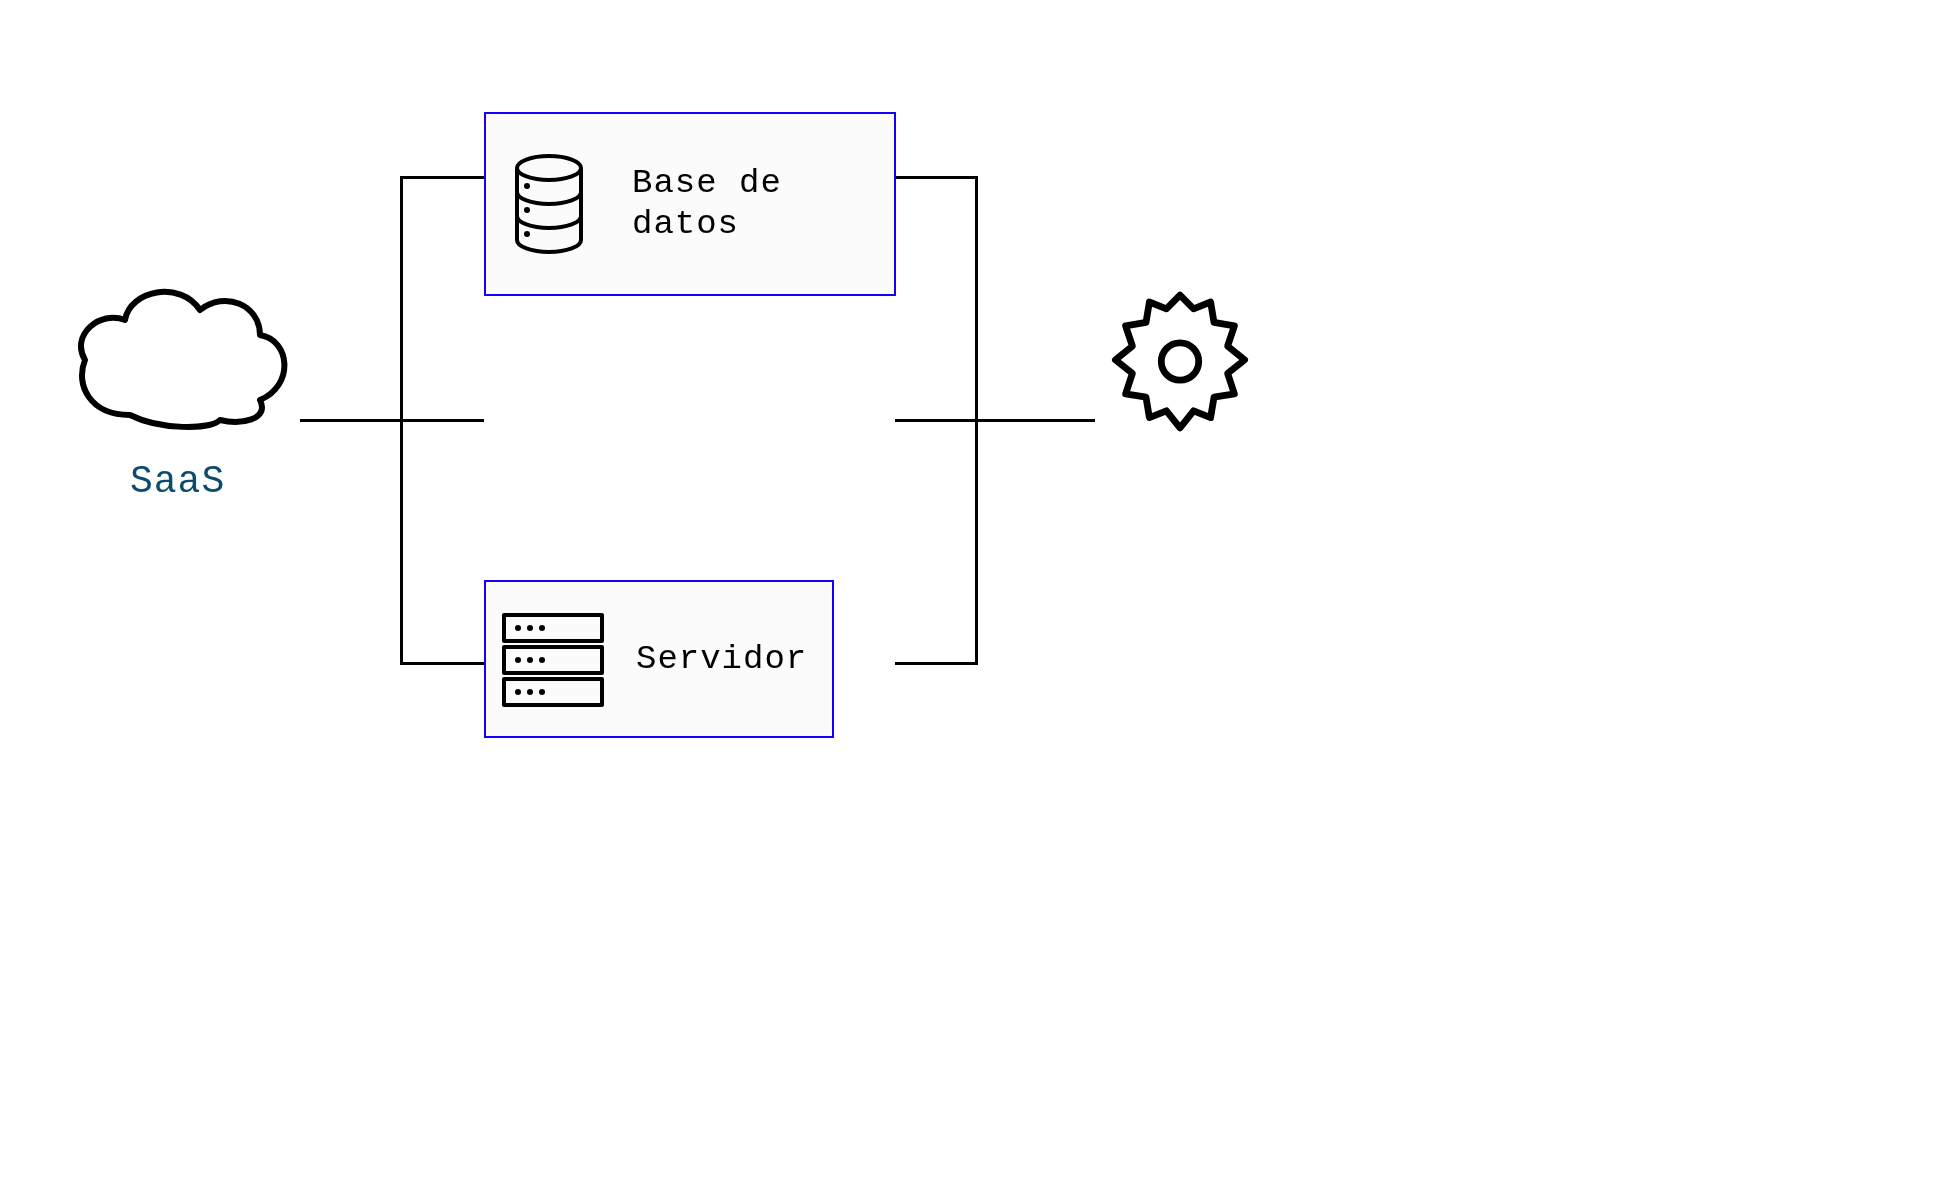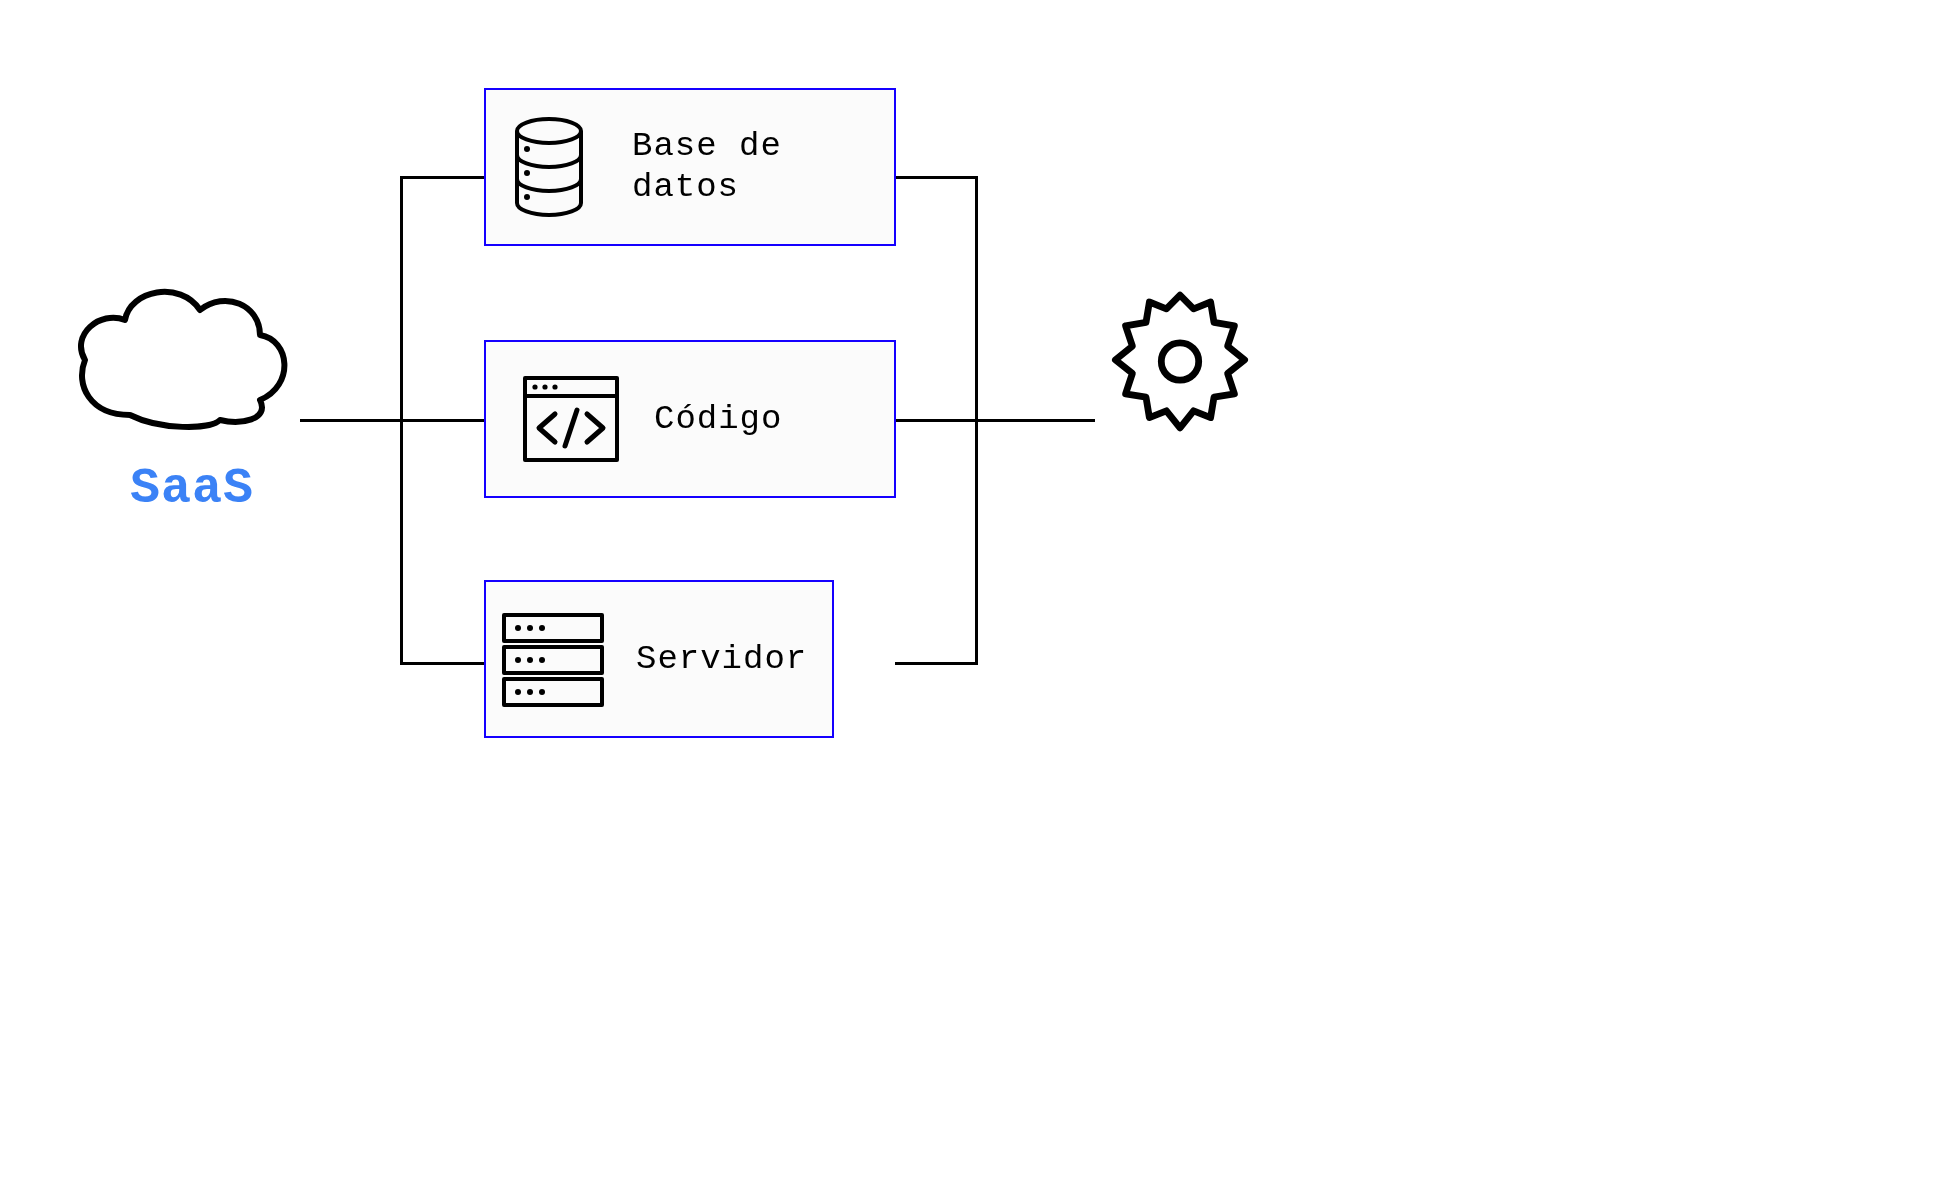--- a/index.html
+++ b/index.html
@@ -30,25 +30,24 @@
   }
   .box-label {
     font-size: 34px;
     letter-spacing: 1px;
     color: #000;
     line-height: 1.2;
     margin-left: 28px;
   }
   .node-label {
     position: absolute;
-    font-size: 50px;
+    font-size: 38px;
     letter-spacing: 1px;
-    color: #3b82f6;
+    color: #0c4a6e;
     white-space: nowrap;
-    font-weight: bold;
   }
   .icon-wrap {
     width: 110px;
     display: flex;
     justify-content: center;
     align-items: center;
   }
   svg { display: block; }
 </style>
 </head>
@@ -84,59 +83,40 @@
 
   <div style="position:absolute; left:1095px; top:285px; width:180px; text-align:center;">
     <svg width="170" height="170" viewBox="0 0 100 100">
       <g fill="none" stroke="#000" stroke-width="4" stroke-linejoin="round">
         <path d="M50 6 L58 14 L68 10 L70 22 L82 24 L78 36 L88 44 L78 52 L82 64 L70 66 L68 78 L58 74 L50 84 L42 74 L32 78 L30 66 L18 64 L22 52 L12 44 L22 36 L18 24 L30 22 L32 10 L42 14 Z"></path>
         <circle cx="50" cy="45" r="11"></circle>
       </g>
     </svg>
   </div>
 
-  <div class="box" style="left:484px; top:88px; width:412px; height:158px;padding-left:8px;">
+  <div class="box" style="left:484px; top:112px; width:412px; height:184px;padding-left:8px;">
     <div class="icon-wrap">
       <svg width="80" height="100" viewBox="0 0 80 100">
         <g fill="none" stroke="#000" stroke-width="4">
           <ellipse cx="40" cy="14" rx="32" ry="12"></ellipse>
           <path d="M8 14 V86"></path>
           <path d="M72 14 V86"></path>
           <path d="M8 38 A32 12 0 0 0 72 38"></path>
           <path d="M8 62 A32 12 0 0 0 72 62"></path>
           <path d="M8 86 A32 12 0 0 0 72 86"></path>
         </g>
         <circle cx="18" cy="32" r="3" fill="#000"></circle>
         <circle cx="18" cy="56" r="3" fill="#000"></circle>
         <circle cx="18" cy="80" r="3" fill="#000"></circle>
       </svg>
     </div>
     <div class="box-label" style="white-space:pre-line;">Base de
 datos</div>
   </div>
 
-  <div class="box" style="left:484px; top:340px; width:412px; height:158px;">
-    <div class="icon-wrap">
-      <svg width="100" height="90" viewBox="0 0 100 90">
-        <g fill="none" stroke="#000" stroke-width="4" stroke-linejoin="round">
-          <rect x="4" y="4" width="92" height="82"></rect>
-          <line x1="4" y1="22" x2="96" y2="22"></line>
-        </g>
-        <circle cx="14" cy="13" r="2.6" fill="#000"></circle>
-        <circle cx="24" cy="13" r="2.6" fill="#000"></circle>
-        <circle cx="34" cy="13" r="2.6" fill="#000"></circle>
-        <g fill="none" stroke="#000" stroke-width="5" stroke-linecap="round" stroke-linejoin="round">
-          <polyline points="34,40 18,54 34,68"></polyline>
-          <polyline points="66,40 82,54 66,68"></polyline>
-          <line x1="56" y1="36" x2="44" y2="72"></line>
-        </g>
-      </svg>
-    </div>
-    <div class="box-label">Código</div>
-  </div>
 
   <div class="box" style="left:484px; top:580px; width:350px; height:158px;padding-left:12px;">
     <div class="icon-wrap">
       <svg width="110" height="100" viewBox="0 0 110 100">
         <g fill="none" stroke="#000" stroke-width="4" stroke-linejoin="round">
           <rect x="6" y="6" width="98" height="26"></rect>
           <rect x="6" y="38" width="98" height="26"></rect>
           <rect x="6" y="70" width="98" height="26"></rect>
         </g>
         <g fill="#000">

